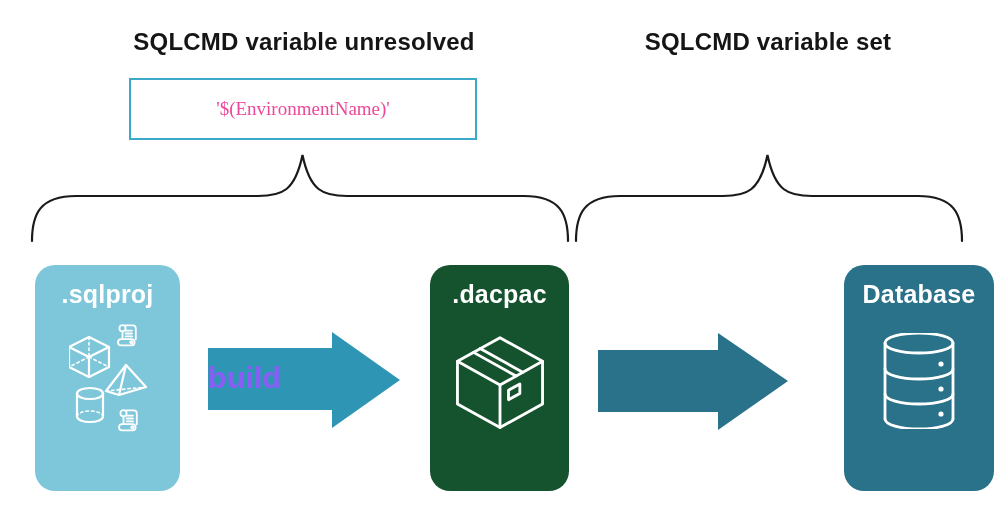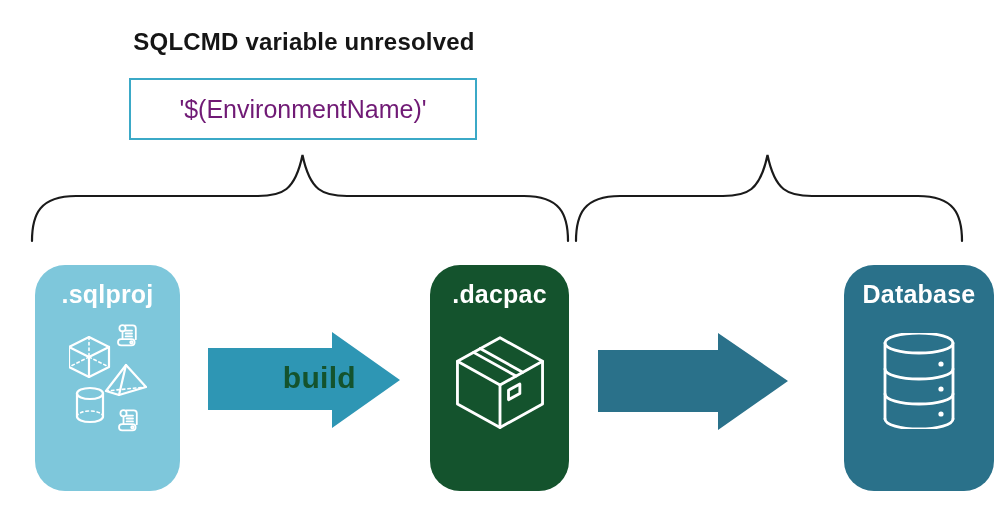--- a/index.html
+++ b/index.html
@@ -29,36 +29,36 @@
     position: absolute;
     border: 2px solid #3BA9C7;
     background: #ffffff;
     display: flex;
     align-items: center;
     justify-content: center;
   }
   .cb-left  { left: 129px; top: 78px; width: 348px; height: 62px; }
   .cb-right { left: 668px; top: 80px; width: 200px; height: 62px; }
   .code {
-    font-family: Liberation Sans, sans-serif;
-    font-size: 25px;
-    color: #701a75;
+    font-family: Liberation Serif, serif;
+    font-size: 19px;
+    color: #ec4899;
     white-space: nowrap;
   }
   .braces {
     position: absolute;
     left: 0; top: 0;
     width: 1000px; height: 522px;
     pointer-events: none;
   }
   .stage {
     position: absolute;
     top: 265px;
     height: 226px;
-    border-radius: 30px;
+    border-radius: 20px;
     text-align: center;
   }
   .stage-sqlproj  { left: 35px;  width: 145px; }
   .stage-dacpac   { left: 430px; width: 139px; }
   .stage-database { left: 818px; width: 150px; }
   .stage-label {
     margin-top: 15px;
     font-size: 25px;
     font-weight: 700;
     color: #ffffff;
@@ -67,42 +67,43 @@
   .stage svg { display: block; }
   .sqlproj-icons  { margin: 14px auto 0 auto; }
   .package-icon   { margin: 24px auto 0 auto; }
   .database-icon  { margin: 24px auto 0 auto; }
   .arrow { position: absolute; }
   .arrow-build  { left: 208px; top: 332px; }
   .arrow-deploy { left: 598px; top: 333px; }
   .arrow-label {
     position: absolute;
     width: 148px;
-    text-align: right;
+    text-align: left;
     font-size: 30px;
     font-weight: 700;
-    color: #14532d;
+    color: #8b5cf6;
     letter-spacing: 0.3px;
   }
   .al-build  { left: 208px; top: 361px; }
   .al-deploy { left: 599px; top: 363px; }
   .icon-stroke {
     fill: none;
     stroke: #ffffff;
     stroke-linecap: round;
     stroke-linejoin: round;
   }
   .dashed { stroke-dasharray: 2.5, 3; }
 </style>
 </head>
 <body>
 
 <div class="canvas">
 
   <div class="title t-left">SQLCMD variable unresolved</div>
+  <div class="title t-right">SQLCMD variable set</div>
 
   <div class="code-box cb-left" style="border-color: rgb(59, 169, 199);">
     <span class="code">'$(EnvironmentName)'</span>
   </div>
 
   <svg class="braces" viewBox="0 0 1000 522" xmlns="http://www.w3.org/2000/svg">
     <path d="M 32 241 C 32 214, 40 196, 76 196 L 258 196 C 282 196, 295 191, 302.5 155 C 310 191, 323 196, 347 196 L 524 196 C 560 196, 568 214, 568 241" fill="none" stroke="#1A1A1A" stroke-width="2.2" stroke-linecap="round"></path>
     <path d="M 576 241 C 576 214, 584 196, 620 196 L 723 196 C 747 196, 760 191, 767.5 155 C 775 191, 788 196, 812 196 L 918 196 C 954 196, 962 214, 962 241" fill="none" stroke="#1A1A1A" stroke-width="2.2" stroke-linecap="round"></path>
   </svg>
 

